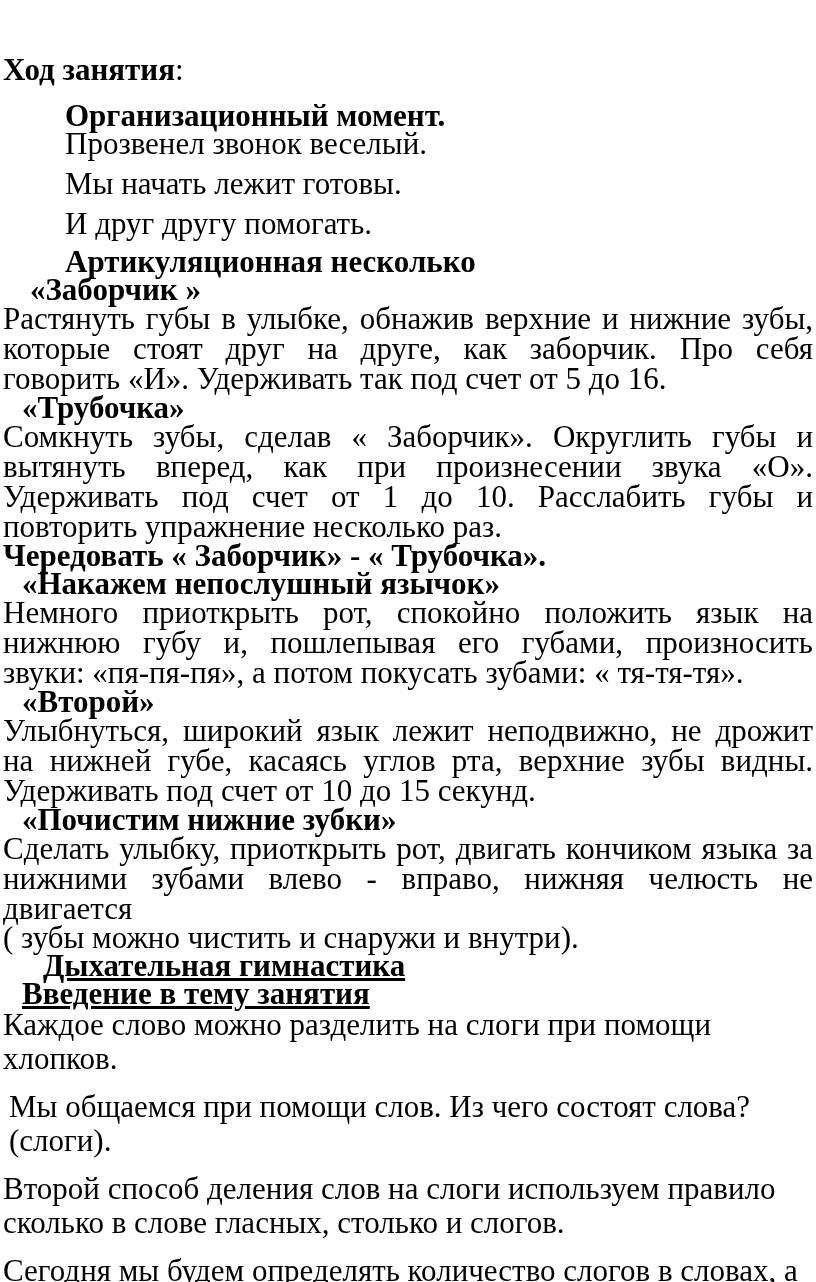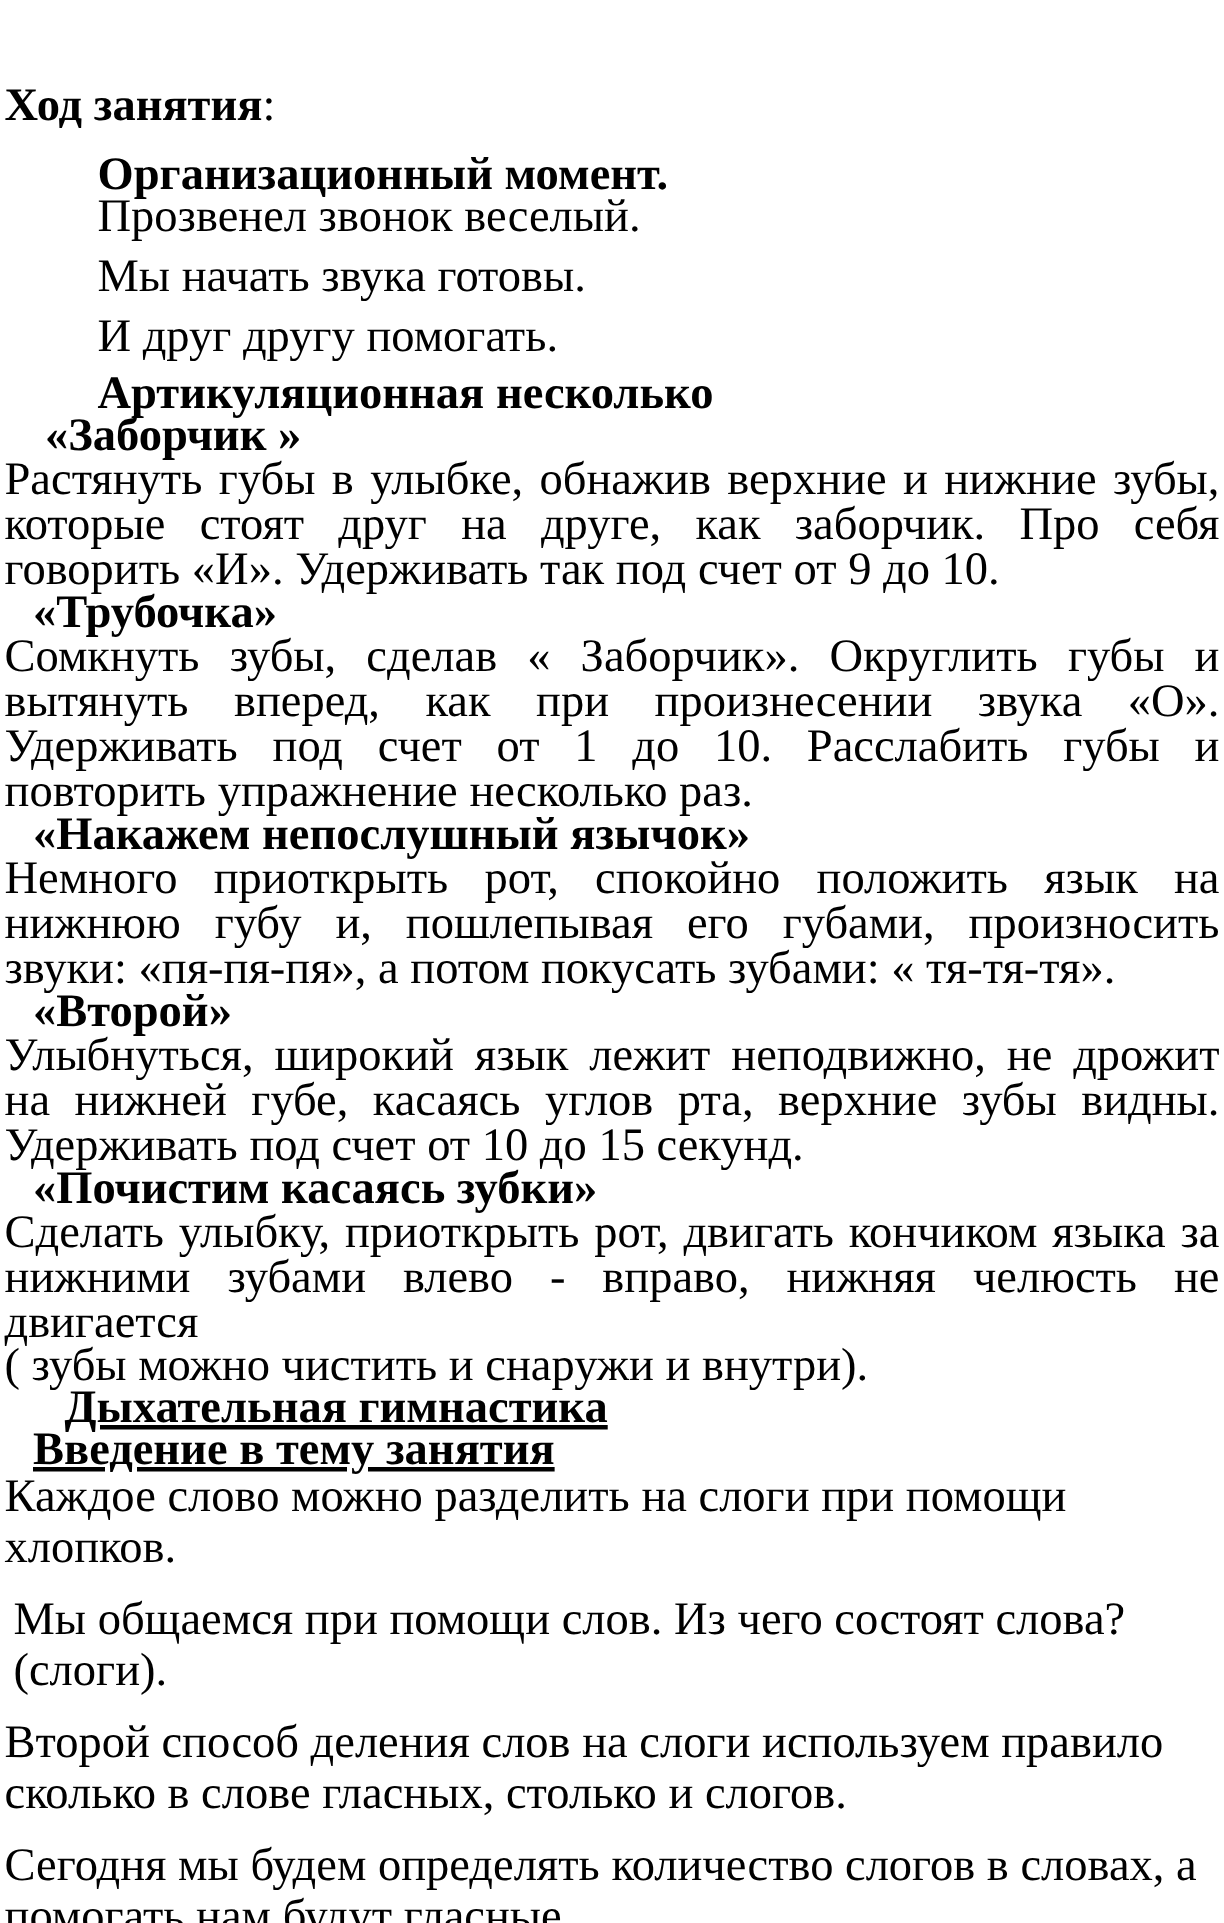--- a/index.html
+++ b/index.html
@@ -46,32 +46,33 @@
   .wide       { line-height: 34px !important; margin-bottom: 14px !important; }
 </style>
 </head>
 <body>
 
 <div class="page">
   <p class="doc-title"><span>Ход занятия</span><span class="colon">:</span></p>
   <div>
       <p class="bold indent-64">Организационный момент.</p>
       <p class="indent-64 gap-12">Прозвенел звонок веселый.</p>
-      <p class="indent-64 gap-12">Мы начать звука готовы.</p>
+      <p class="indent-64 gap-12">Мы начать лежит готовы.</p>
       <p class="indent-64 gap-10">И друг другу помогать.</p>
       <p class="bold indent-64">Артикуляционная несколько</p>
       <p class="bold indent-28">«Заборчик »</p>
-      <p class="justify">Растянуть губы в улыбке, обнажив верхние и нижние зубы, которые стоят друг на друге, как заборчик. Про себя говорить  «И». Удерживать так под счет от 9 до 10.</p>
+      <p class="justify">Растянуть губы в улыбке, обнажив верхние и нижние зубы, которые стоят друг на друге, как заборчик. Про себя говорить  «И». Удерживать так под счет от 5 до 16.</p>
       <p class="bold indent-20">«Трубочка»</p>
       <p class="justify">Сомкнуть зубы, сделав « Заборчик». Округлить губы и вытянуть  вперед, как при произнесении звука «О». Удерживать под счет от 1 до 10. Расслабить губы и повторить упражнение несколько раз.</p>
+      <p class="bold">Чередовать « Заборчик» - « Трубочка».</p>
       <p class="bold indent-20">«Накажем непослушный язычок»</p>
       <p class="justify">Немного приоткрыть рот, спокойно положить язык на нижнюю губу и, пошлепывая его губами, произносить звуки: «пя-пя-пя», а потом покусать зубами: « тя-тя-тя».</p>
       <p class="bold indent-20">«Второй»</p>
       <p class="justify">Улыбнуться, широкий язык лежит неподвижно, не дрожит на нижней губе, касаясь углов рта, верхние зубы видны. Удерживать под счет от 10 до 15 секунд.</p>
-      <p class="bold indent-20">«Почистим касаясь зубки»</p>
+      <p class="bold indent-20">«Почистим нижние зубки»</p>
       <p class="justify">Сделать улыбку, приоткрыть рот, двигать кончиком языка за нижними зубами влево - вправо, нижняя челюсть не двигается</p>
       <p>( зубы можно чистить и снаружи и внутри).</p>
       <p class="bold underline indent-40">Дыхательная гимнастика</p>
       <p class="bold underline indent-20">Введение в тему занятия</p>
       <p class="wide">Каждое слово можно разделить на слоги при помощи хлопков.</p>
       <p class="wide indent-6">Мы общаемся при помощи слов. Из чего состоят слова? (слоги).</p>
       <p class="wide">Второй способ деления слов на слоги используем правило сколько в слове гласных, столько и слогов.</p>
       <p class="wide">Сегодня мы будем определять количество слогов в словах, а помогать нам будут гласные.</p>
       <p class="wide">Давайте повторим гласные (А, О, У, Ы, Э)</p>
     </div>

